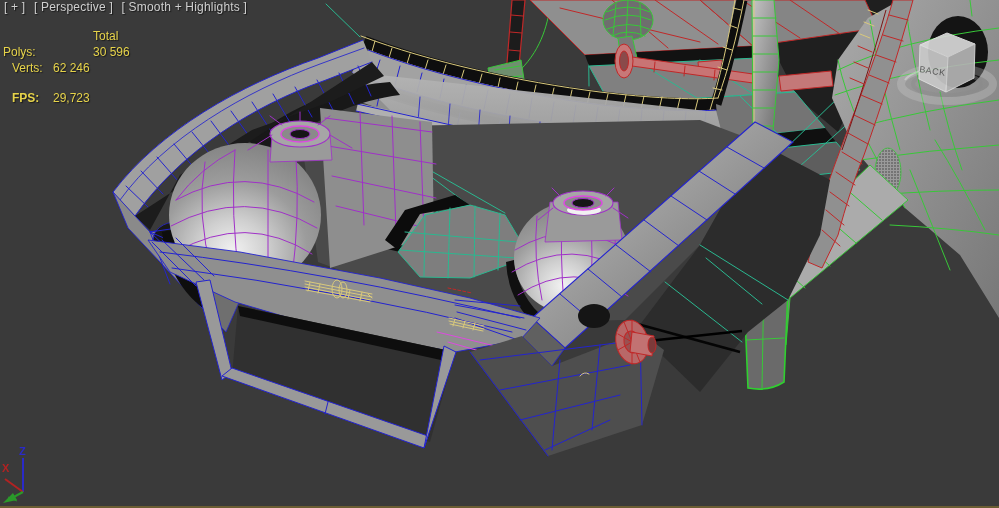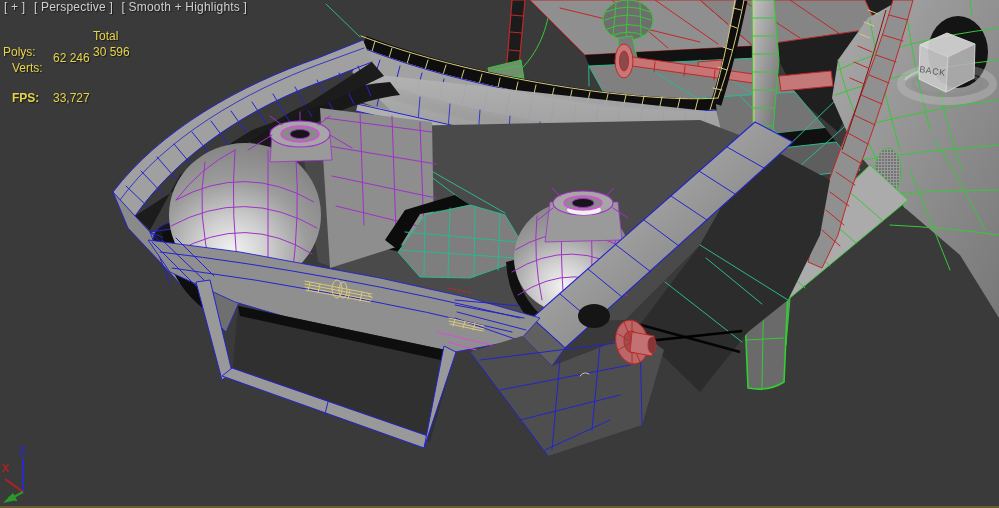--- a/index.html
+++ b/index.html
@@ -23,21 +23,21 @@
   .wR{stroke:var(--wire-red);}
   .wY{stroke:var(--wire-yellow);}
   .vp-label{position:absolute;left:4px;top:0;color:var(--label-text);
     font-size:12px;letter-spacing:.2px;white-space:nowrap;text-shadow:1px 1px 1px #1a1a1a;}
   .vp-label span{margin-right:5px;cursor:default;}
   .stats{position:absolute;left:0;top:0;color:var(--stats-text);font-size:12px;
     text-shadow:1px 1px 1px #1a1a1a;}
   .stats span{position:absolute;white-space:nowrap;}
   .st-total{left:53px;top:29px;margin-left:40px;}
   .st-l0{left:3px;top:45px;} .st-v0{left:53px;top:45px;margin-left:40px;}
-  .st-l1{left:12px;top:61px;} .st-v1{left:53px;top:51px;}
+  .st-l1{left:12px;top:61px;} .st-v1{left:53px;top:61px;}
   .st-lf{left:12px;top:91px;font-weight:bold;} .st-vf{left:53px;top:91px;}
   .bottom-border{position:absolute;left:0;bottom:0;width:999px;height:2px;
     background:var(--bottom-border);}
 </style>
 </head>
 <body>
 
 <div class="stage">
 
   <svg class="scene" width="999" height="508" viewBox="0 0 999 508">
@@ -296,17 +296,17 @@
     <span>[ Smooth + Highlights ]</span>
   </div>
 
   <div class="stats">
     <span class="st-total">Total</span>
     <span class="st-l0">Polys:</span>
     <span class="st-v0">30 596</span>
     <span class="st-l1">Verts:</span>
     <span class="st-v1">62 246</span>
     <span class="st-lf">FPS:</span>
-    <span class="st-vf">33,727</span>
+    <span class="st-vf">29,723</span>
   </div>
 
   <div class="bottom-border"></div>
 </div>
 
 </body></html>

